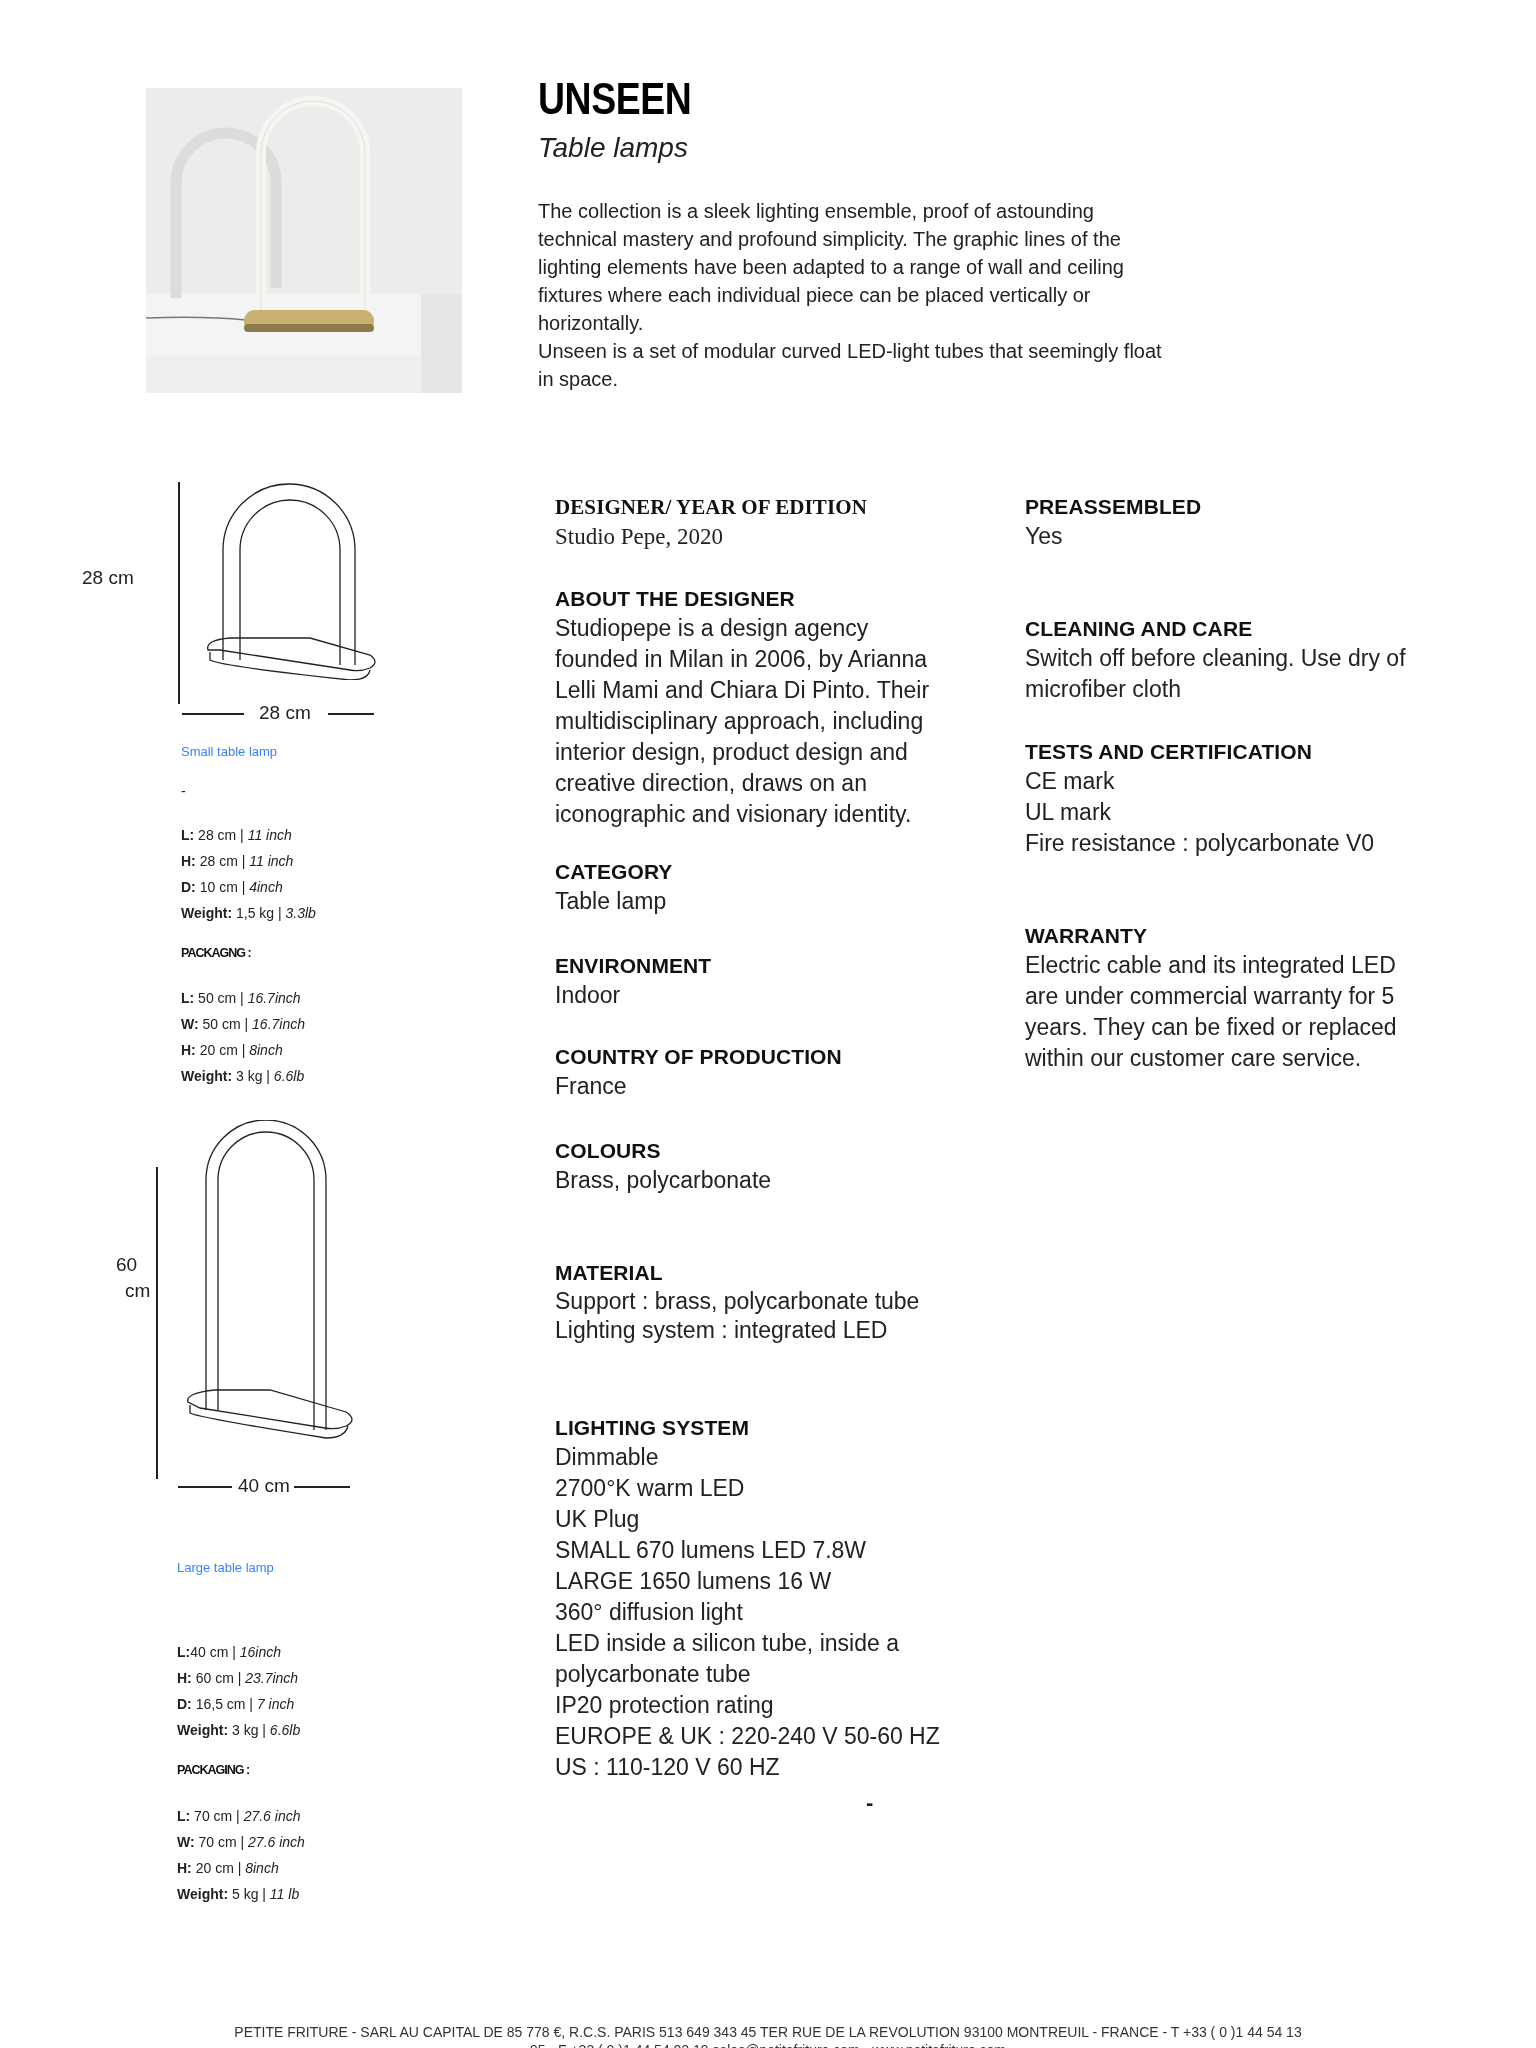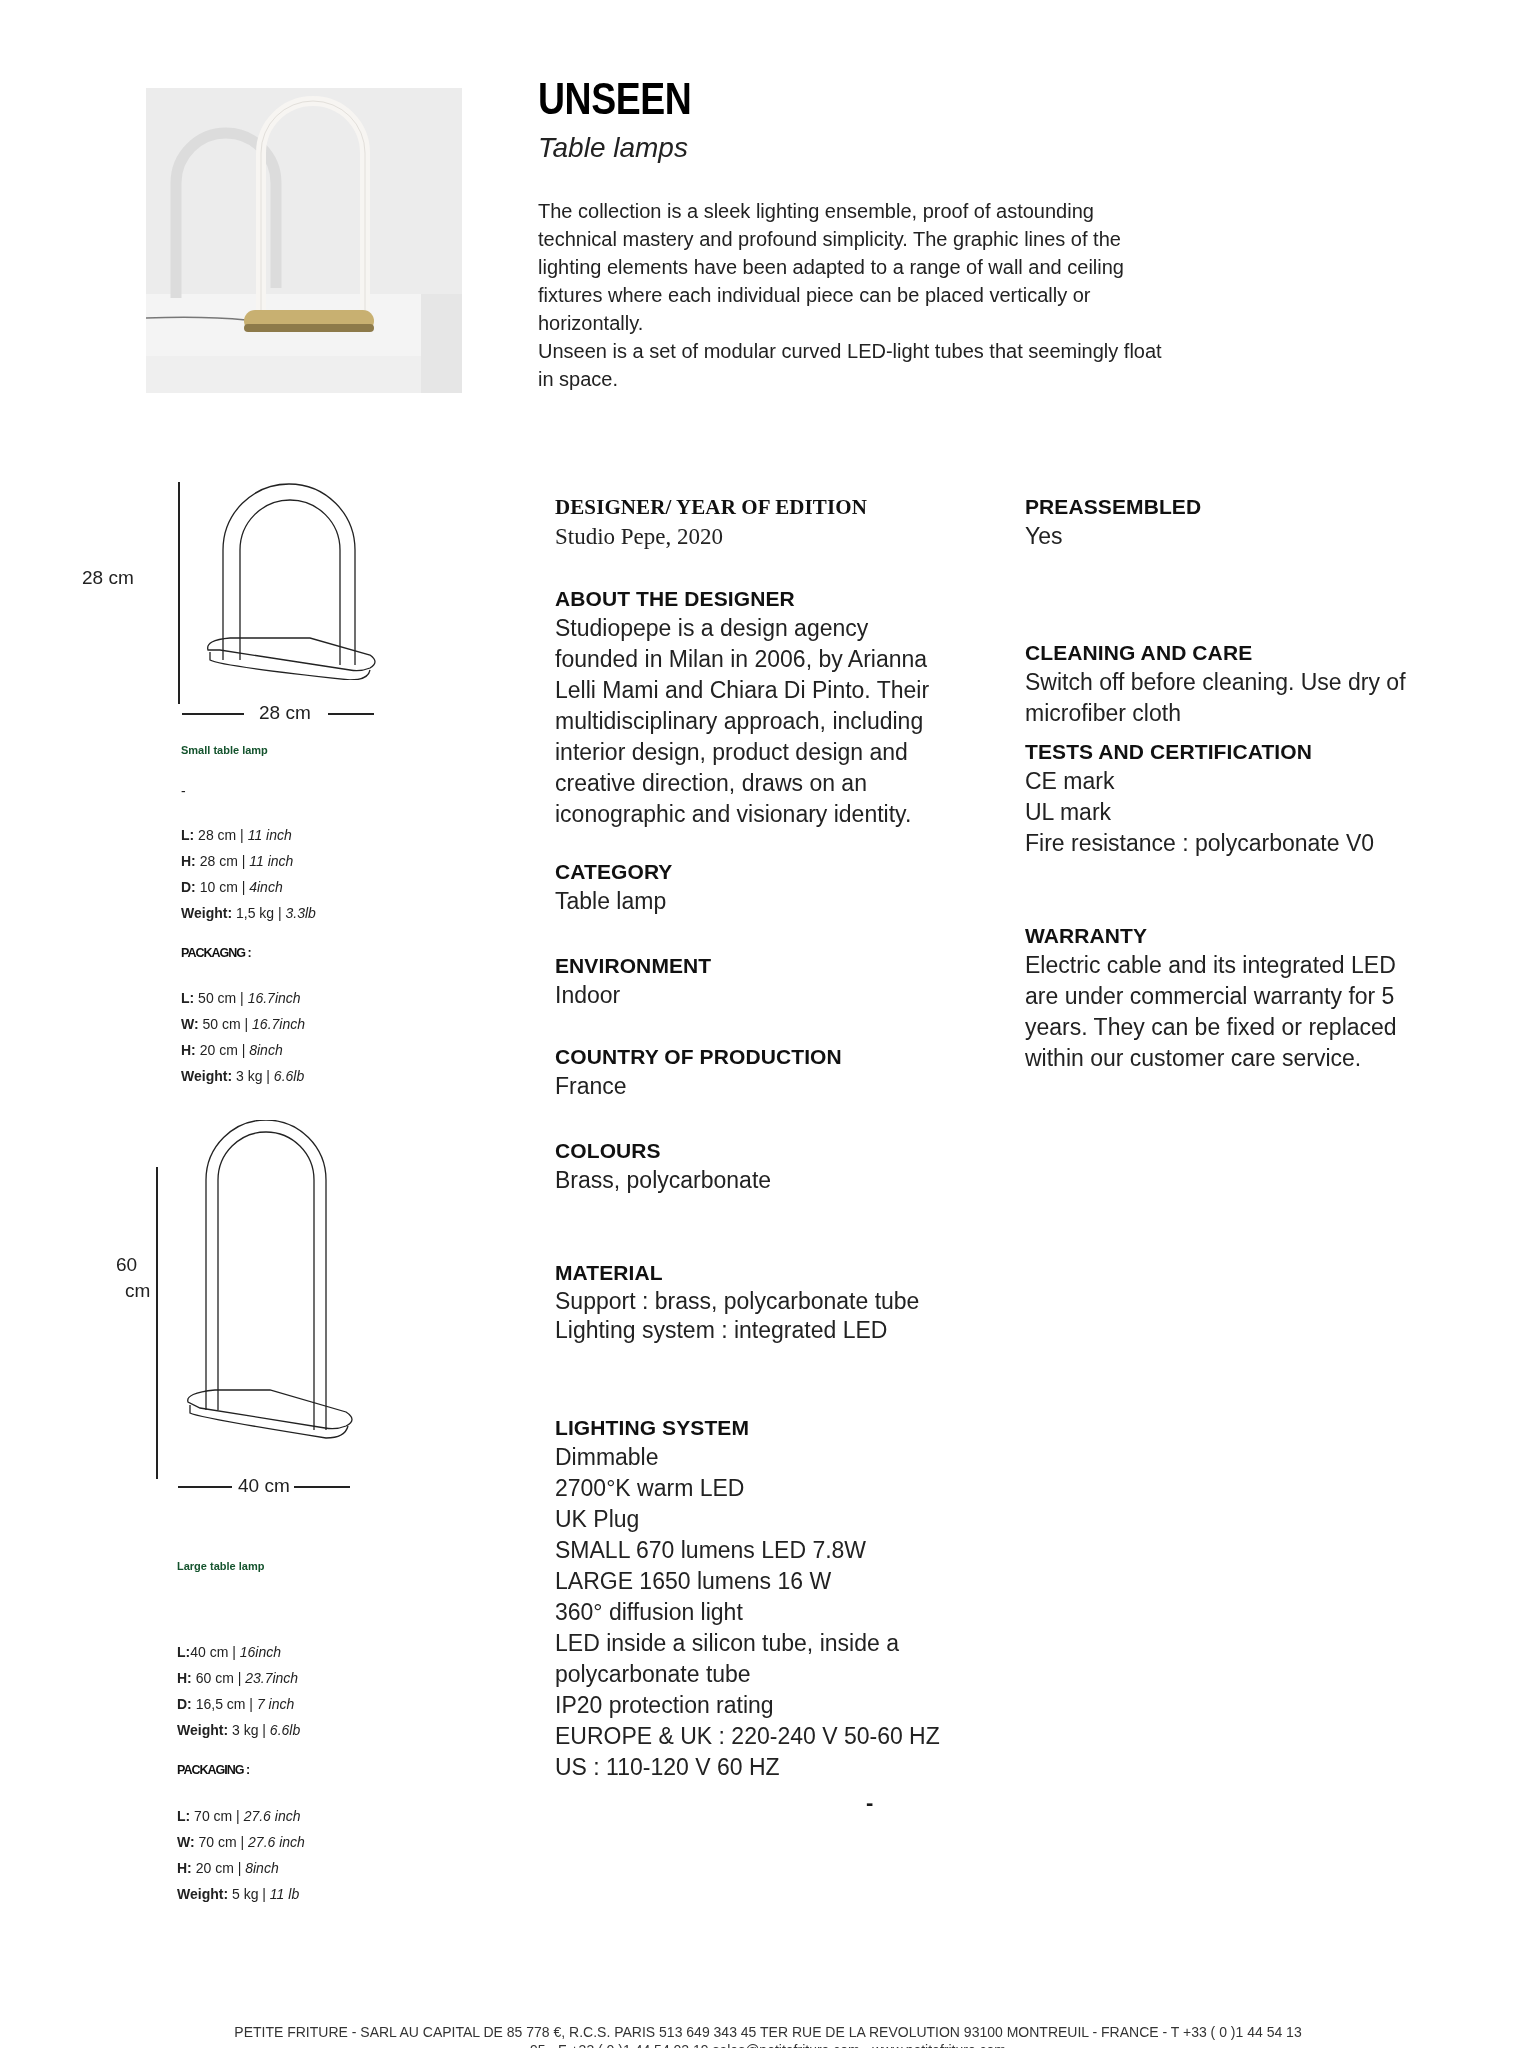--- a/index.html
+++ b/index.html
@@ -39,21 +39,21 @@
   .sec h3 {
     margin: 0; font-size: 21px; font-weight: 700; color: #111; letter-spacing: 0.1px;
     line-height: 28px;
   }
   .sec .val {
     font-size: 23px; line-height: 31px; color: #222; white-space: pre-line;
   }
 
   
   .dimlabel { font-family: "Liberation Sans", sans-serif; font-size: 19px; color: #222; }
-  .caption { font-family: "Liberation Sans", sans-serif; font-size: 11px; font-weight: 700; color: #14532d; }
+  .caption { font-family: "Liberation Sans", sans-serif; font-size: 13px; font-weight: 400; color: #3b82f6; }
   .specs { font-family: "Liberation Sans", sans-serif; font-size: 14px; line-height: 26px; color: #222; }
   .specs b { font-weight: 700; }
   .specs i { font-style: italic; }
   .pk { font-family: "Liberation Sans", sans-serif; font-size: 12.5px; font-weight: 700; letter-spacing: -1px; color: #111; }
 
   .line-h { position: absolute; height: 1.5px; background: #222; }
   .line-v { position: absolute; width: 1.5px; background: #222; }
 
   #footer {
     left: 0; width: 1536px; top: 2023px; text-align: center;
@@ -202,21 +202,21 @@
 US : 110-120 V 60 HZ</div>
   </div>
 </div>
 <div class="abs" style="left:866px; top:1790px; font-family:'Liberation Sans',sans-serif; font-size:22px; font-weight:700;">-</div>
 
 <div class="col">
   <div class="sec" style="left:1025px; top:493px;">
     <h3>PREASSEMBLED</h3>
     <div class="val">Yes</div>
   </div>
-  <div class="sec" style="left:1025px; top:615px;margin-top:24px;">
+  <div class="sec" style="left:1025px; top:615px;">
     <h3>CLEANING AND CARE</h3>
     <div class="val">Switch off before cleaning. Use dry of
 microfiber cloth</div>
   </div>
   <div class="sec" style="left:1025px; top:738px;">
     <h3>TESTS AND CERTIFICATION</h3>
     <div class="val">CE mark
 UL mark
 Fire resistance : polycarbonate V0</div>
   </div>

